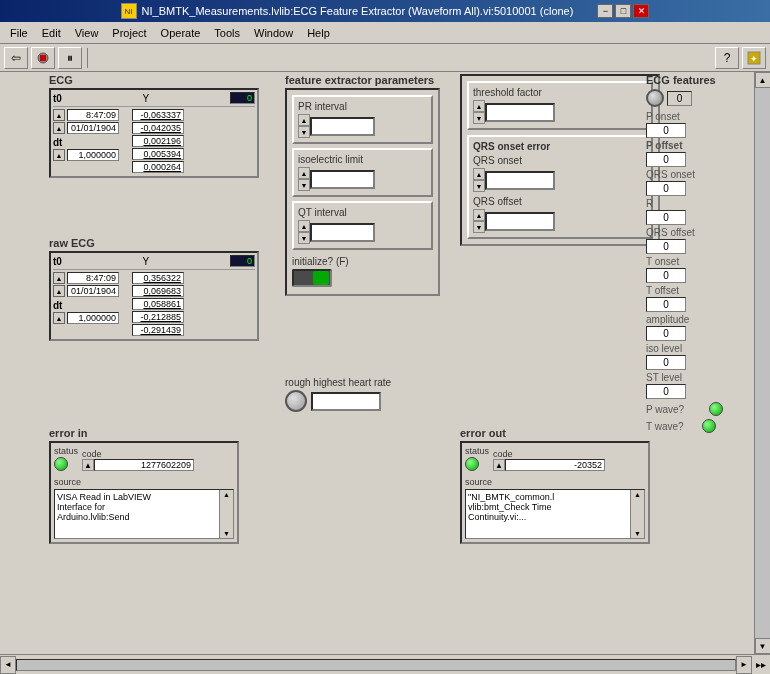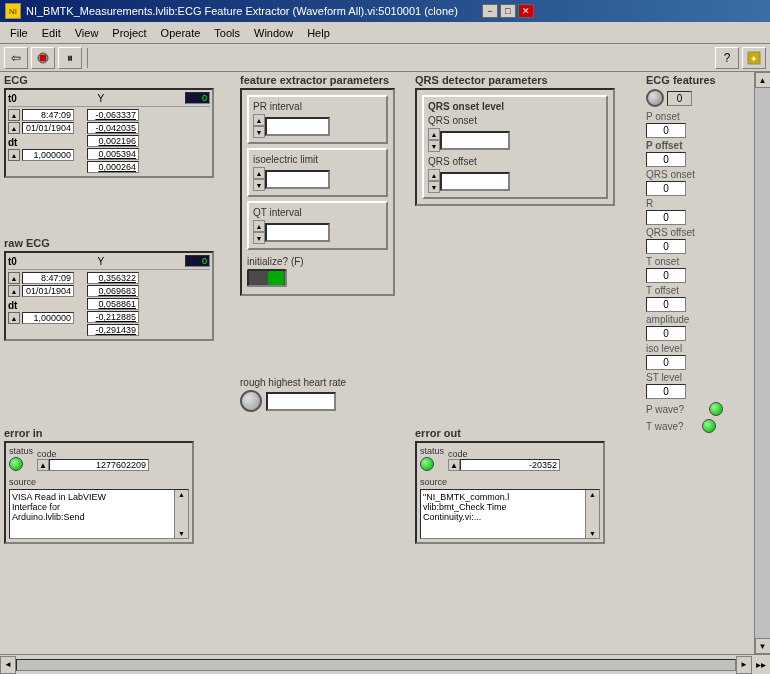--- a/index.html
+++ b/index.html
@@ -13,21 +13,21 @@
     }
 
     
     .title-bar {
       background: linear-gradient(to right, #0a246a, #3a6ea5);
       color: white;
       font-size: 11px;
       padding: 3px 5px;
       display: flex;
       align-items: center;
-      justify-content: flex-start;
+      justify-content: center;
       height: 22px;
       gap: 24px;
     }
     .title-bar-left {
       display: flex;
       align-items: center;
       gap: 5px;
     }
     .title-icon {
       width: 16px; height: 16px;
@@ -304,21 +304,21 @@
       <svg width="14" height="14">
           <rect x="1" y="1" width="12" height="12" fill="#ccaa00" stroke="#888"></rect>
           <text x="3" y="11" font-size="9" fill="white">✦</text>
         </svg>
     </div>
   </div>
 </div>
 
 <div style="display:flex; height:calc(674px - 22px - 22px - 28px - 20px); overflow:hidden; background:#d4d0c8;">
 
-  <div class="canvas" style="position:relative; flex:1; overflow:hidden;">
+  <div class="canvas" style="position:relative; flex:1; overflow:hidden;margin-left:45px;">
 
     <div style="position:absolute; top:2px; left:4px;">
       <div class="section-title">ECG</div>
       <div class="ecg-inner">
         <div class="ecg-inner-header">
           <span style="font-weight:bold;font-size:10px;">t0</span>
           <span style="font-size:10px;">Y</span>
           <span class="ecg-val-dark">0</span>
         </div>
         <div class="ecg-rows">
@@ -490,28 +490,39 @@
 
     <div style="position:absolute; top:305px; left:240px;">
       <div style="font-size:10px; color:#333; margin-bottom:2px;">rough highest heart rate</div>
       <div style="display:flex; align-items:center;">
         <div style="width:22px;height:22px;background:radial-gradient(circle at 35% 35%, #e0e0e0, #999);border-radius:50%;border:2px solid #555;margin-right:4px;"></div>
         <input type="text" class="text-input" style="width: 70px;" readonly="">
       </div>
     </div>
 
     <div style="position:absolute; top:2px; left:415px;">
-      <div class="section-title">QRS detector parameters</div>
       <div style="border:2px inset #808080; padding:5px; width:200px; background:#d4d0c8;">
 
+        <div style="margin-bottom:5px;">
+          <div style="border:2px solid #808080; border-top-color:#fff; border-left-color:#fff; padding:4px; background:#d4d0c8;">
+            <div style="font-size:10px; color:#333; margin-bottom:2px;">threshold factor</div>
+            <div style="display:flex; align-items:center;">
+              <div style="width:12px;height:24px;display:flex;flex-direction:column;">
+                <span style="font-size:7px;cursor:pointer;background:#d4d0c8;border:1px solid #888;display:flex;align-items:center;justify-content:center;flex:1;">▲</span>
+                <span style="font-size:7px;cursor:pointer;background:#d4d0c8;border:1px solid #888;display:flex;align-items:center;justify-content:center;flex:1;">▼</span>
+              </div>
+              <input type="text" class="text-input" style="width: 70px;" readonly="">
+            </div>
+          </div>
+        </div>
 
 
         <div>
           <div style="border:2px solid #808080; border-top-color:#fff; border-left-color:#fff; padding:4px; background:#d4d0c8;">
-            <div style="font-size:10px; font-weight:bold; color:#333; margin-bottom:3px;">QRS onset level</div>
+            <div style="font-size:10px; font-weight:bold; color:#333; margin-bottom:3px;">QRS onset error</div>
 
             <div style="font-size:10px; color:#333; margin-bottom:2px;">QRS onset</div>
             <div style="display:flex; align-items:center; margin-bottom:4px;">
               <div style="width:12px;height:24px;display:flex;flex-direction:column;">
                 <span style="font-size:7px;cursor:pointer;background:#d4d0c8;border:1px solid #888;display:flex;align-items:center;justify-content:center;flex:1;">▲</span>
                 <span style="font-size:7px;cursor:pointer;background:#d4d0c8;border:1px solid #888;display:flex;align-items:center;justify-content:center;flex:1;">▼</span>
               </div>
               <input type="text" class="text-input" style="width: 70px;" readonly="">
             </div>
 

